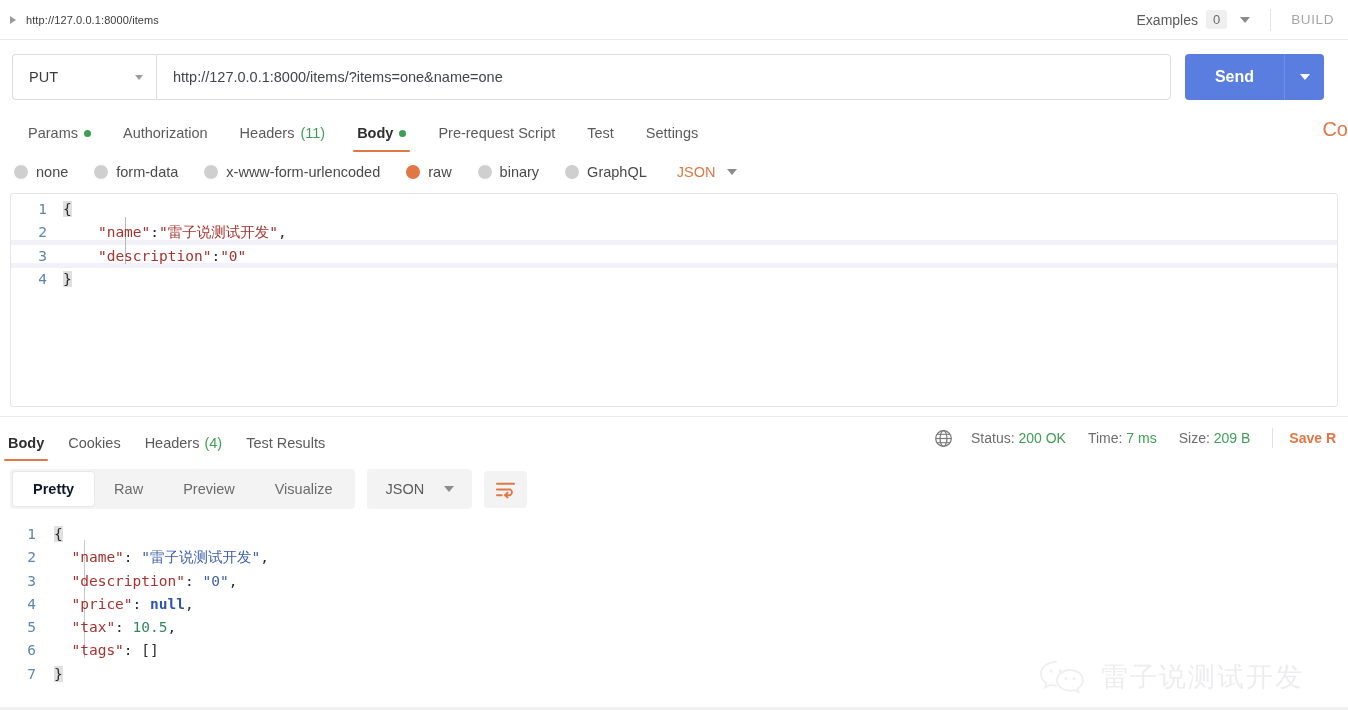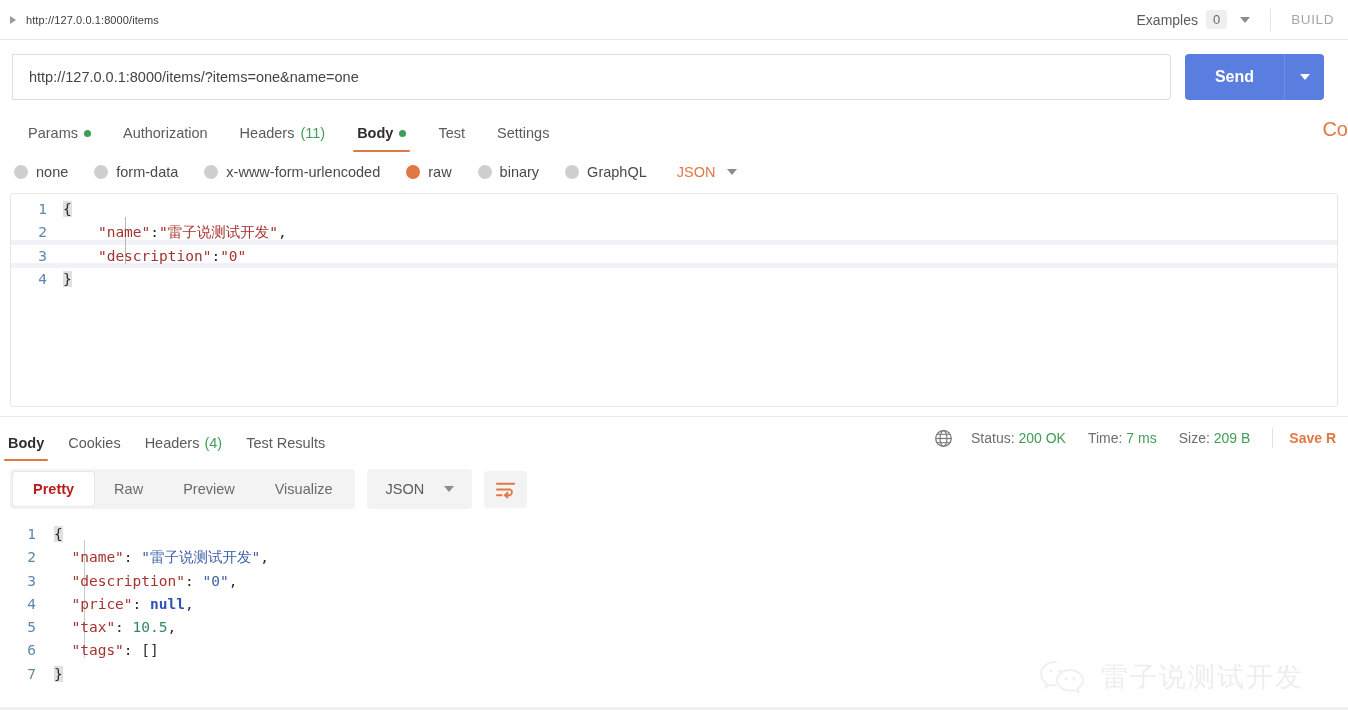--- a/index.html
+++ b/index.html
@@ -264,21 +264,21 @@
     display: flex; align-items: center;
     background: #f3f3f3; border-radius: 4px;
     padding: 3px;
   }
   .seg-item {
     padding: 9px 20px; font-size: 14.5px;
     color: #6b6b6b; border-radius: 3px; cursor: pointer;
     white-space: nowrap;
   }
   .seg-item.active {
-    background: #fff; color: #b91c1c; font-weight: bold;
+    background: #fff; color: #0f172a; font-weight: bold;
     box-shadow: 0 0 0 1px #e8e8e8;
     text-align: center;
   }
   .jsonsel-box {
     display: flex; align-items: center; gap: 20px;
     background: #f3f3f3; border-radius: 4px;
     padding: 12px 18px;
     font-size: 14.5px; color: #5b5b5b;
     cursor: pointer;
   }
@@ -330,20 +330,24 @@
     <div class="topbar-right">
       <span class="examples-label">Examples</span>
       <span class="examples-count">0</span>
       <span class="caret-down"></span>
       <span class="vdiv"></span>
       <span class="build-label">BUILD</span>
     </div>
   </div>
 
   <div class="urlrow">
+    <div class="method-box">
+      <span class="method-text">PUT</span>
+      <span class="method-caret"></span>
+    </div>
     <div class="url-box">
       <span class="url-text">http://127.0.0.1:8000/items/?items=one&amp;name=one</span>
     </div>
     <div class="send-wrap">
       <button class="send-btn">Send</button>
       <div class="send-split">
         <span class="send-caret"></span>
       </div>
     </div>
   </div>
@@ -356,20 +360,23 @@
     <div class="rtab">
       <span>Authorization</span>
     </div>
     <div class="rtab">
       <span>Headers</span>
       <span class="cnt-green">(11)</span>
     </div>
     <div class="rtab active">
       <span>Body</span>
       <span class="dot-green"></span>
+    </div>
+    <div class="rtab">
+      <span>Pre-request Script</span>
     </div>
     <div class="rtab">
       <span>Test</span>
     </div>
     <div class="rtab">
       <span>Settings</span>
     </div>
     <div class="cut-tab">Co</div>
   </div>
 

